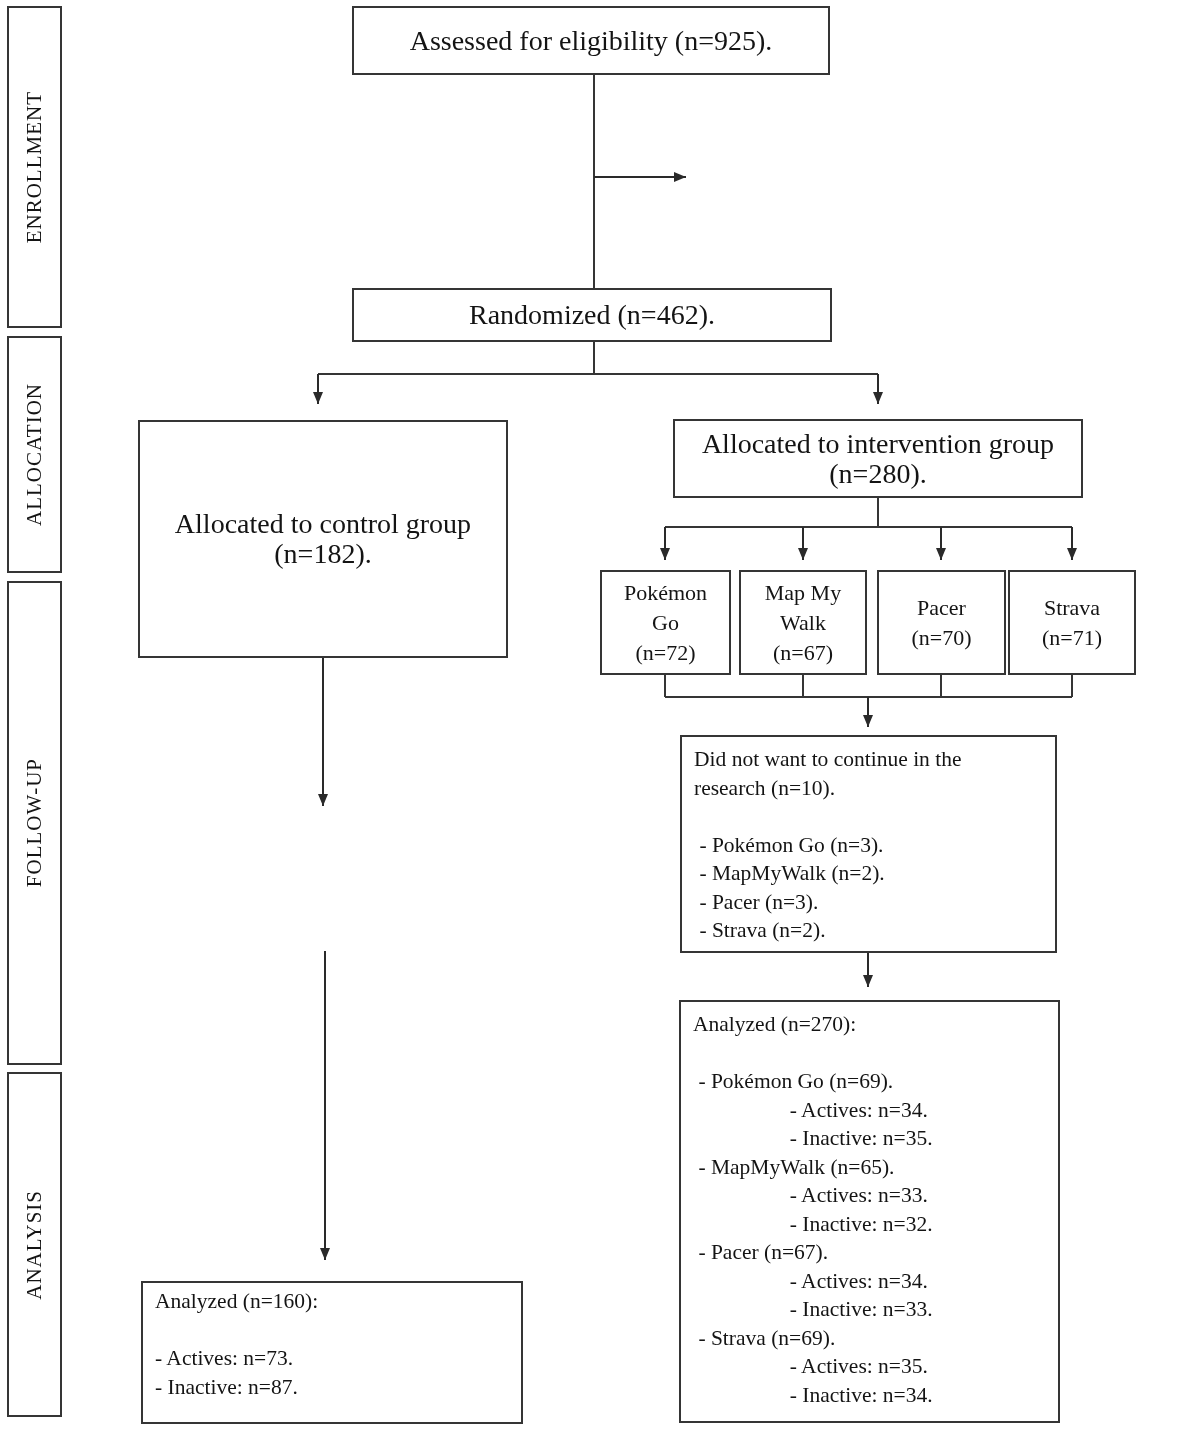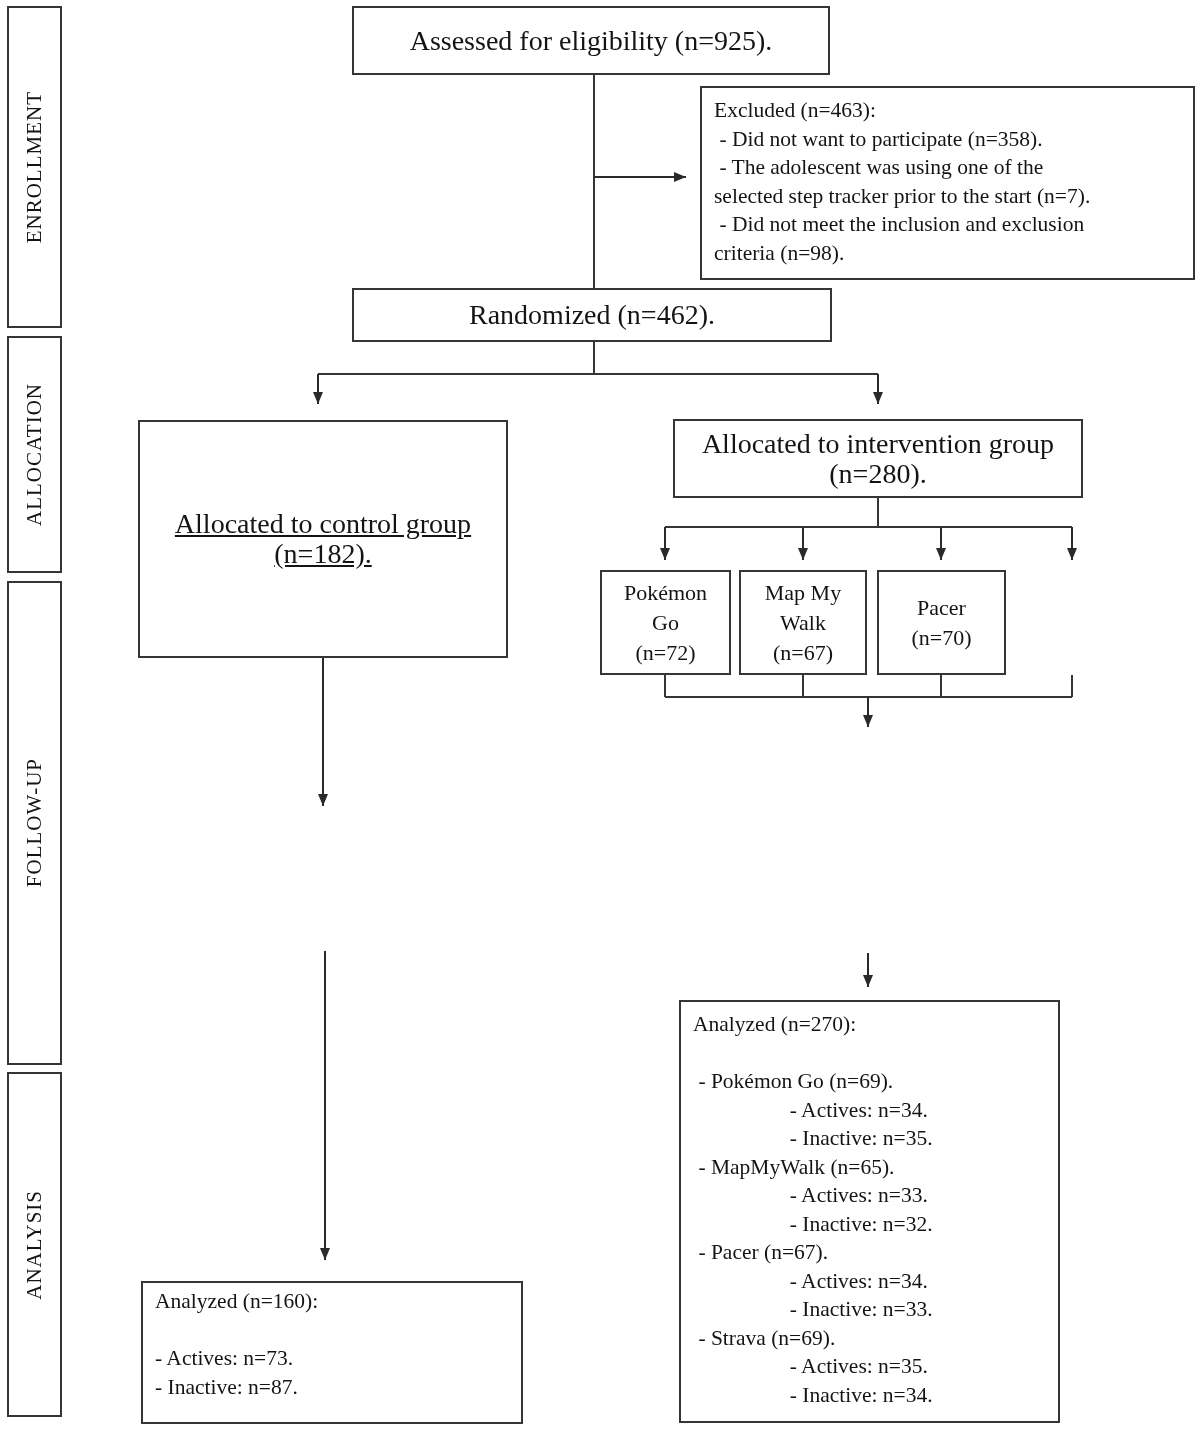--- a/index.html
+++ b/index.html
@@ -68,44 +68,47 @@
   </div>
   <div class="stage" style="top:581px;height:484px;">
     <span class="stage-label">FOLLOW-UP</span>
   </div>
   <div class="stage" style="top:1072px;height:345px;">
     <span class="stage-label">ANALYSIS</span>
   </div>
 
   <div class="flowbox centered" style="left:352px;top:6px;width:478px;height:69px;">Assessed for eligibility (n=925).</div>
 
-  <div class="flowbox lefttext" style="left:700px;top:86px;width:495px;height:194px;">Excluded (n=463):
- - Did not want to participate (n=358).
- - The adolescent was using one of the
-selected step tracker prior to the start (n=7).
- - Did not meet the inclusion and exclusion
-criteria (n=98).</div>
 
   <div class="flowbox centered" style="left:352px;top:288px;width:480px;height:54px;">Randomized (n=462).</div>
 
-  <div class="flowbox centered" style="left:138px;top:420px;width:370px;height:238px;text-decoration:underline;">Allocated to control group
+  <div class="flowbox centered" style="left:138px;top:420px;width:370px;height:238px;">Allocated to control group
 (n=182).</div>
 
   <div class="flowbox centered" style="left:673px;top:419px;width:410px;height:79px;">Allocated to intervention group
 (n=280).</div>
 
   <div class="flowbox centered appbox" style="left:600px;top:570px;width:131px;height:105px;">Pokémon
 Go
 (n=72)</div>
   <div class="flowbox centered appbox" style="left:739px;top:570px;width:128px;height:105px;">Map My
 Walk
 (n=67)</div>
   <div class="flowbox centered appbox" style="left:877px;top:570px;width:129px;height:105px;">Pacer
 (n=70)</div>
+  <div class="flowbox centered appbox" style="left:1008px;top:570px;width:128px;height:105px;">Strava
+(n=71)</div>
 
+  <div class="flowbox lefttext" style="left:680px;top:735px;width:377px;height:218px;">Did not want to continue in the
+research (n=10).
+
+ - Pokémon Go (n=3).
+ - MapMyWalk (n=2).
+ - Pacer (n=3).
+ - Strava (n=2).</div>
 
 
   <div class="flowbox lefttext" style="left:679px;top:1000px;width:381px;height:423px;">Analyzed (n=270):
 
  - Pokémon Go (n=69).
                   - Actives: n=34.
                   - Inactive: n=35.
  - MapMyWalk (n=65).
                   - Actives: n=33.
                   - Inactive: n=32.

